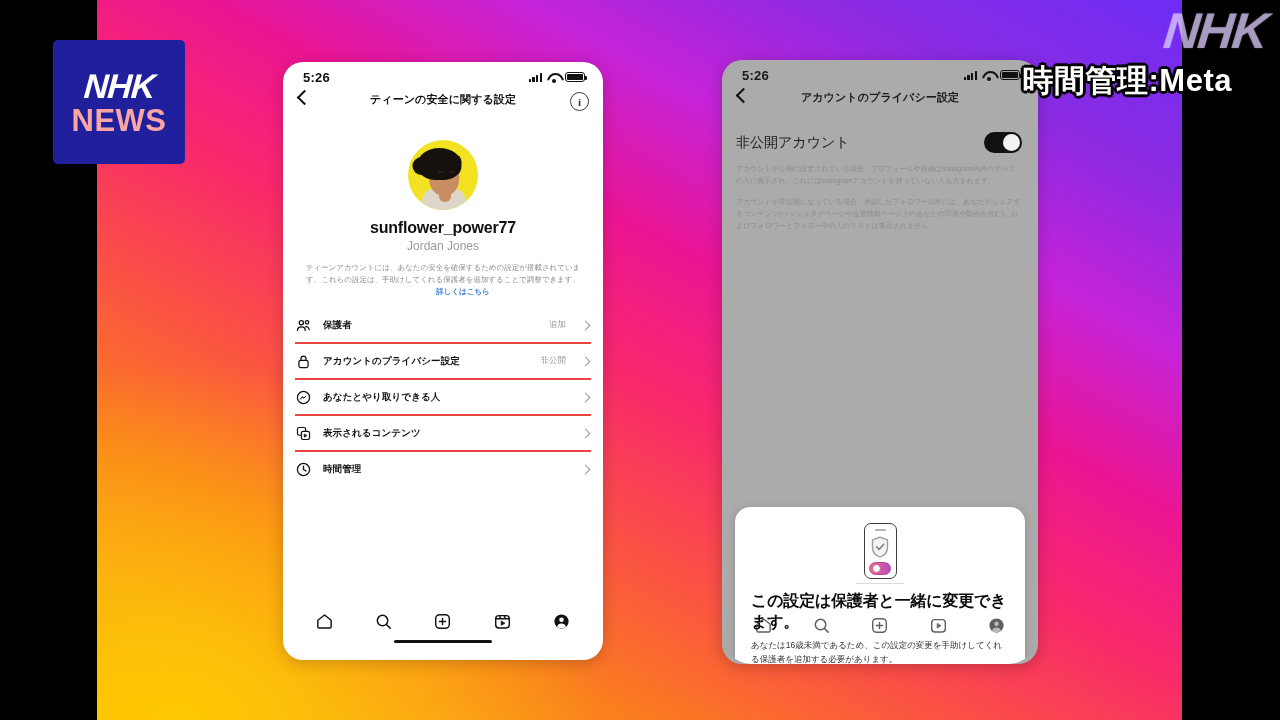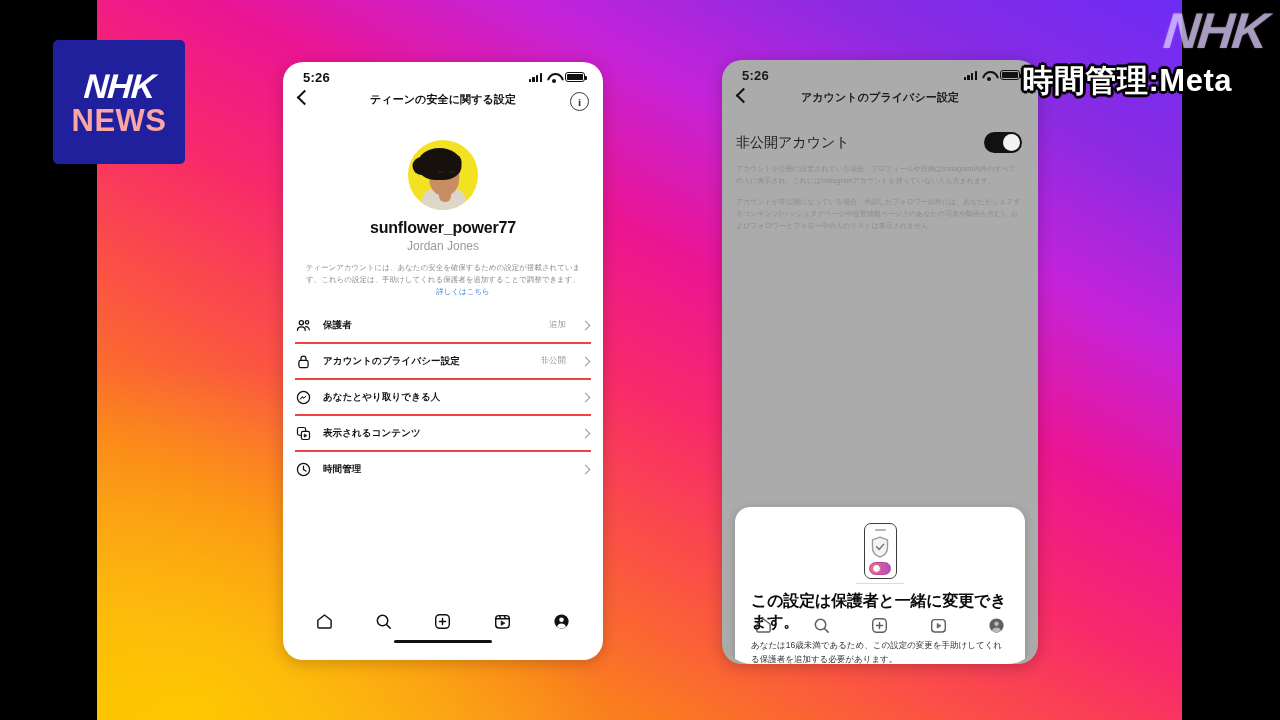--- a/index.html
+++ b/index.html
@@ -217,21 +217,21 @@
   }
   .fullname {
     margin-top: 2px;
     font-size: 12px; color: #9a9a9a;
   }
   .teen-desc {
     margin: 9px 16px 0;
     font-size: 7.5px; line-height: 1.62;
     color: #8e8e93; text-align: center;
   }
-  .teen-desc a { color: #3a7fd5; text-decoration: none; font-weight: normal; margin-left: 40px; }
+  .teen-desc a { color: #3a7fd5; text-decoration: none; font-weight: bold; margin-left: 40px; }
 
   .setting-list { margin-top: 10px; padding: 0 12px; flex: 0 0 auto; }
   .setting-row {
     display: flex; align-items: center;
     height: 34px;
     border-bottom: 2px solid #ef4444;
     gap: 11px;
   }
   .setting-row:last-child { border-bottom: none; }
   .row-icon {

